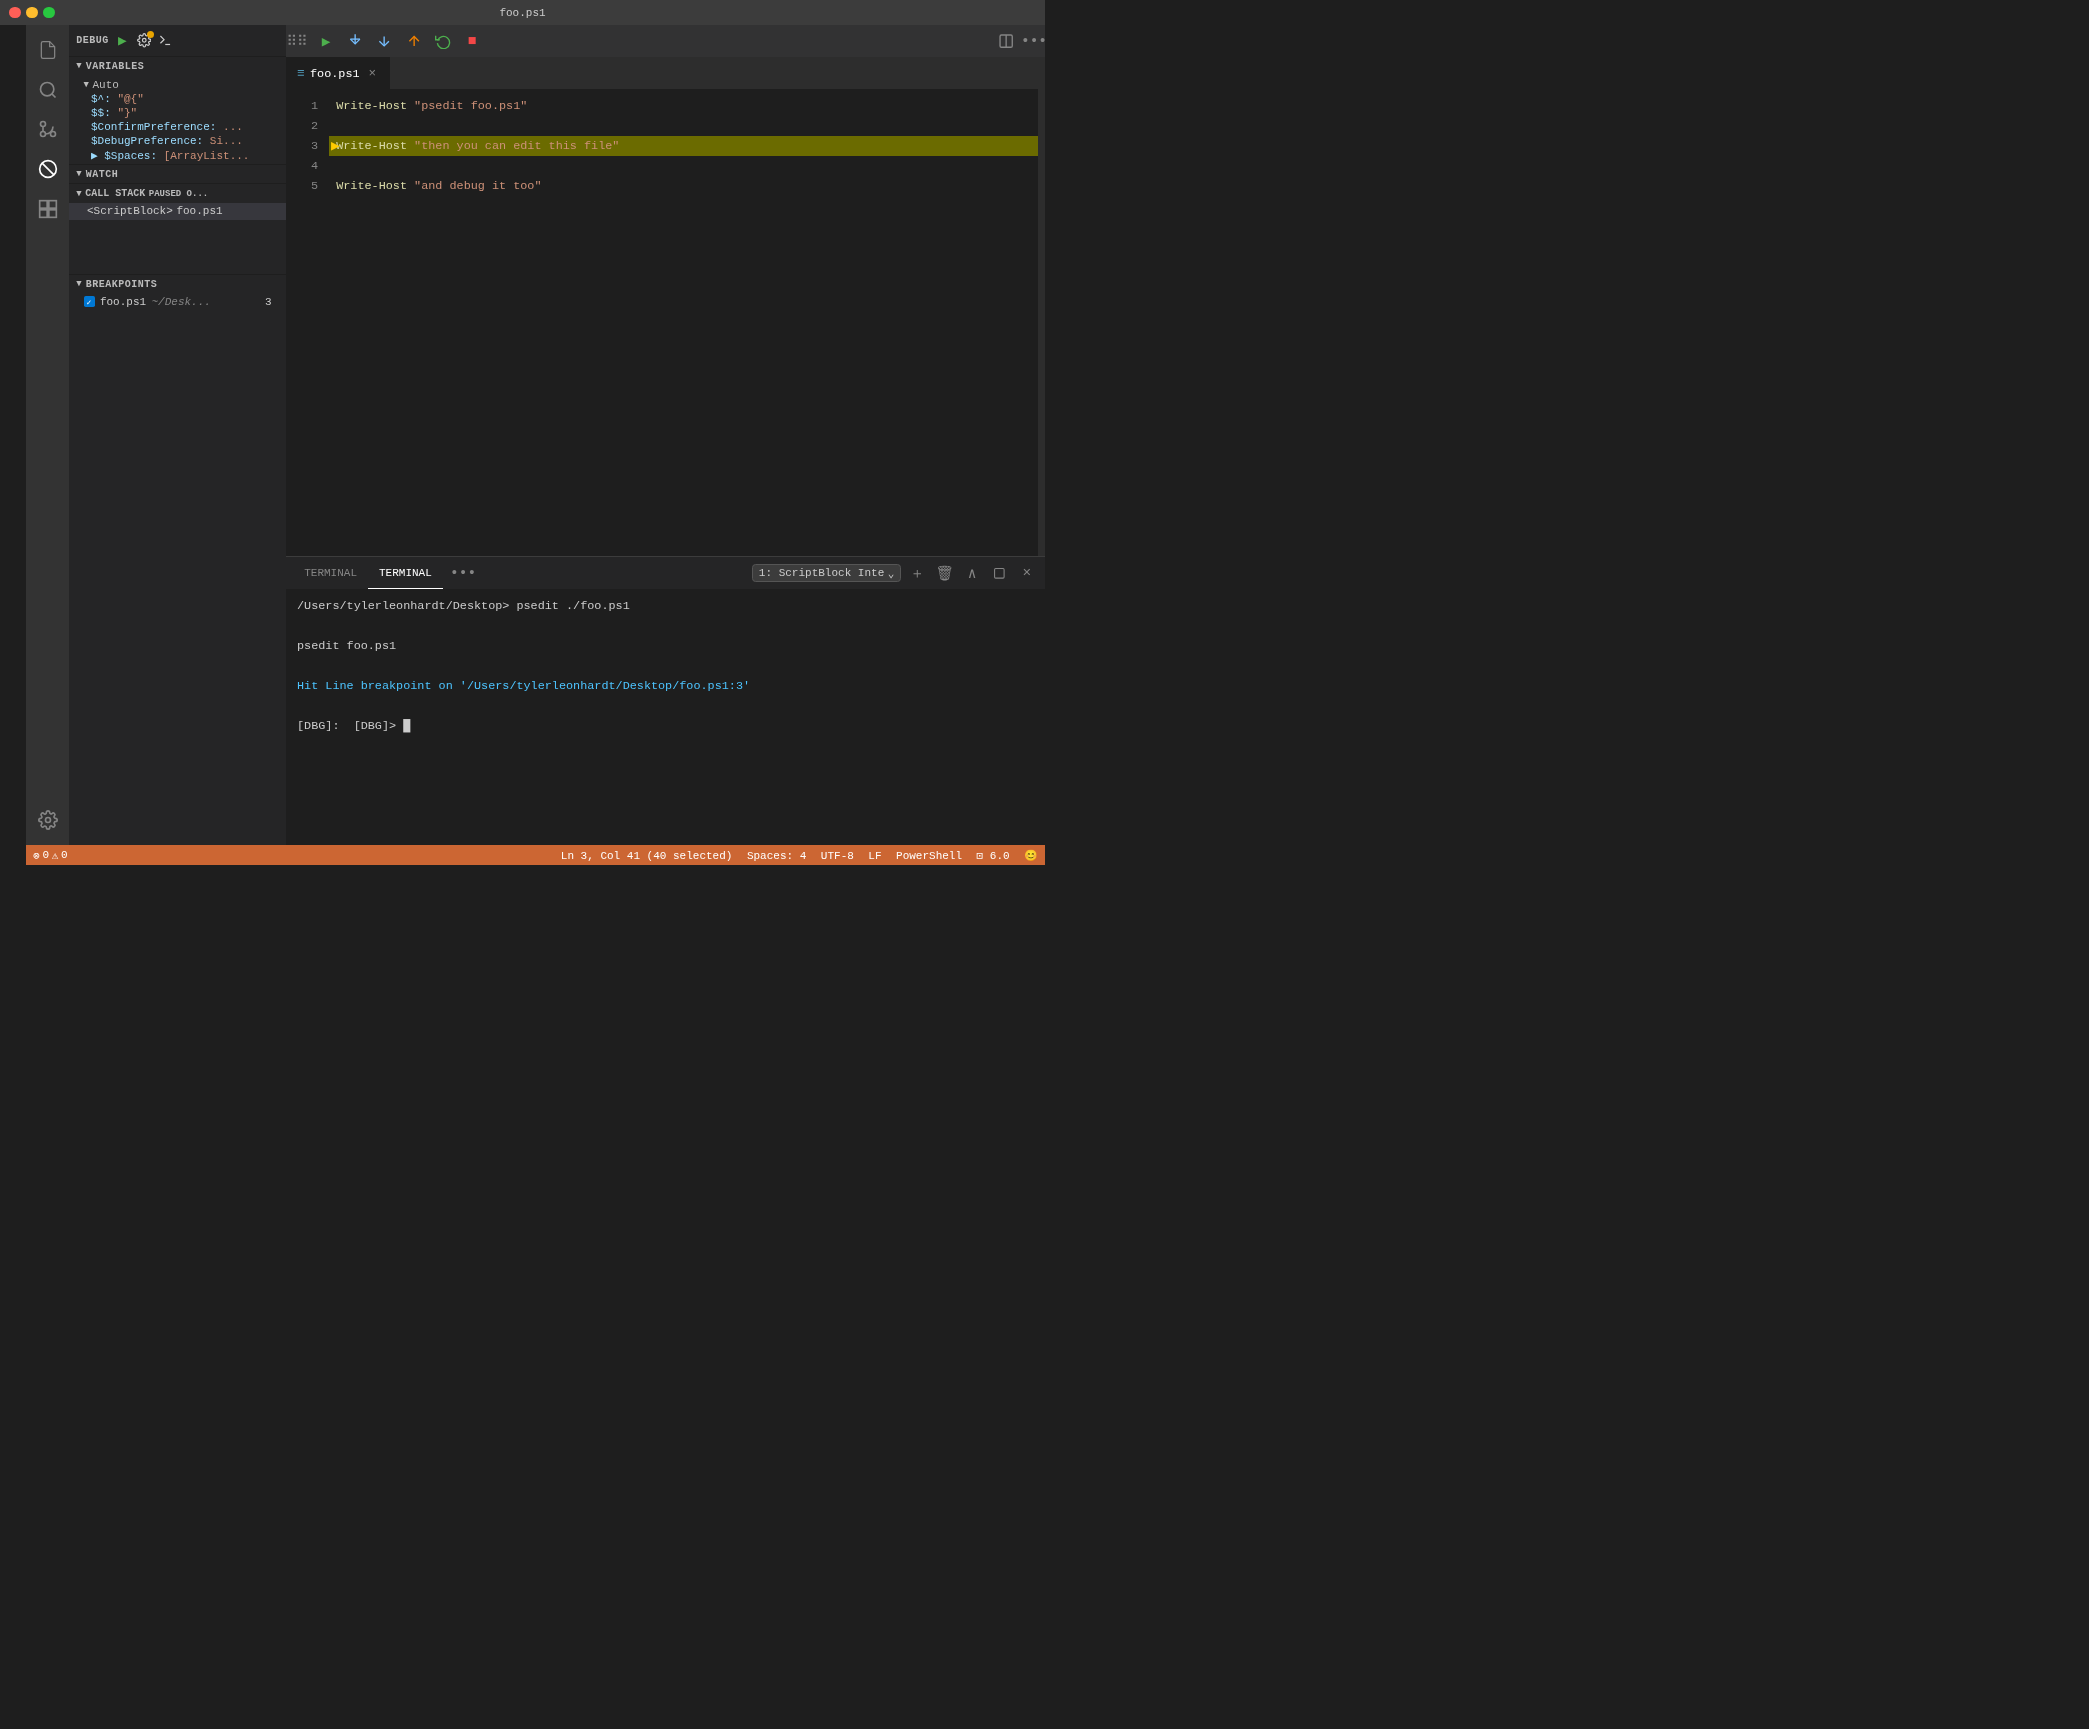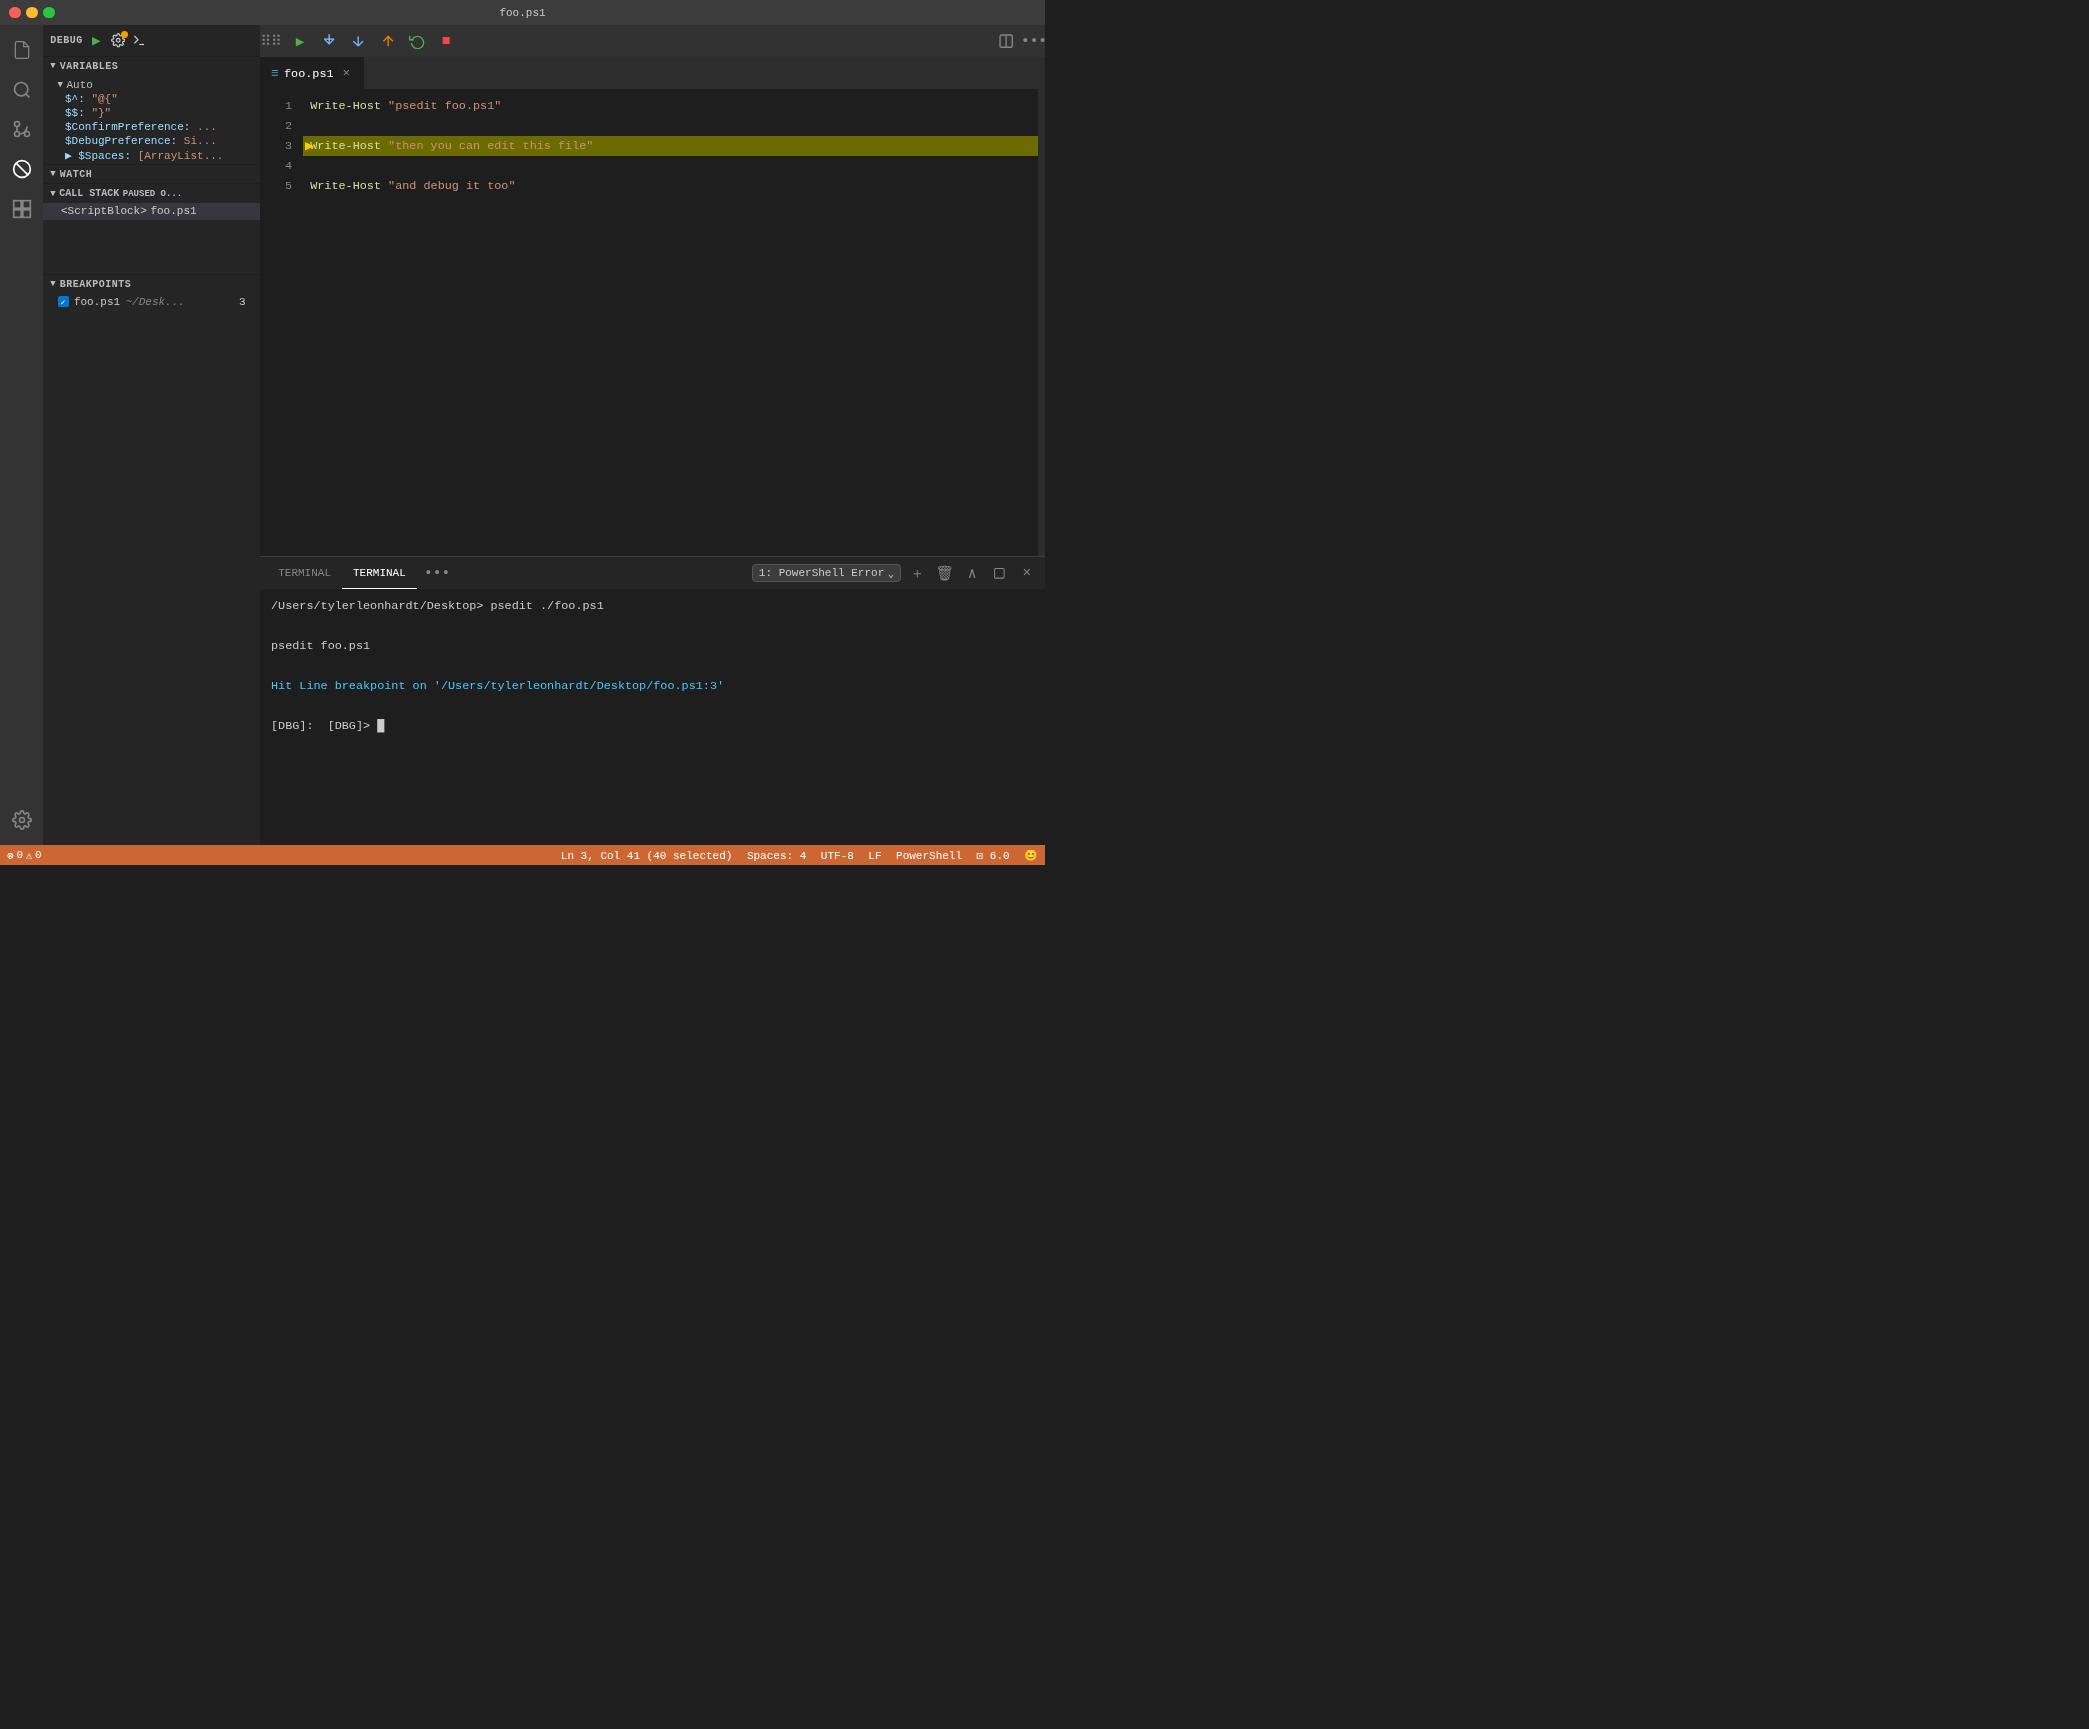--- a/index.html
+++ b/index.html
@@ -42,20 +42,21 @@
     .title-bar-title {
       font-size: 11px;
       color: #cccccc;
     }
 
     
     .app-layout {
       display: flex;
       flex-direction: column;
       height: calc(100% - 25px);
+      padding-left: 26px;
     }
     .main-row {
       display: flex;
       flex: 1;
       overflow: hidden;
     }
 
     
     .activity-bar {
       width: 43px;
@@ -705,21 +706,21 @@
         <div class="panel-tabs">
           <div class="panel-tab">
             <span>TERMINAL</span>
           </div>
           <div class="panel-tab active">
             <span>TERMINAL</span>
           </div>
           <div class="panel-tab-more">•••</div>
           <div class="panel-actions">
             <div class="terminal-selector">
-              <span>1: PowerShell Error</span>
+              <span>1: ScriptBlock Inte</span>
               <span>⌄</span>
             </div>
             <div class="panel-action-btn">＋</div>
             <div class="panel-action-btn">🗑</div>
             <div class="panel-action-btn">∧</div>
             <div class="panel-action-btn">
               <svg width="12.7" height="12.7" viewBox="0 0 24 24" fill="none" stroke="currentColor" stroke-width="2">
                 <rect x="3" y="3" width="18" height="18" rx="2"></rect>
               </svg>
             </div>

